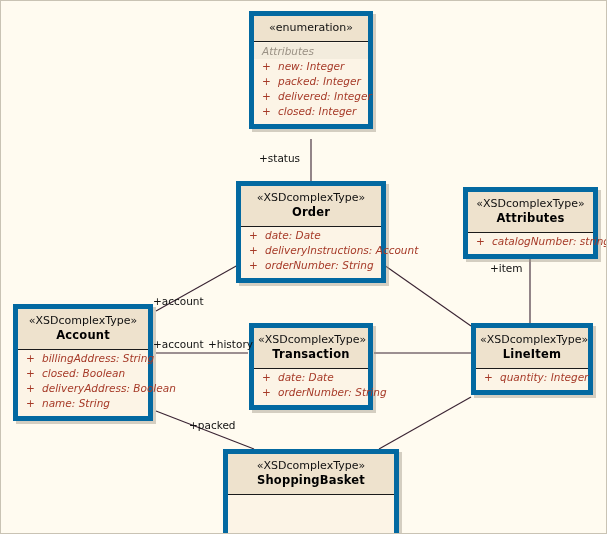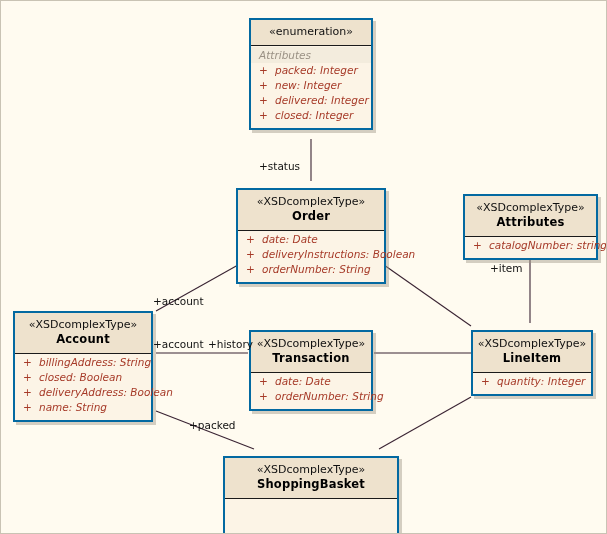--- a/index.html
+++ b/index.html
@@ -22,25 +22,24 @@
     left: 0;
     top: 0;
     width: 607px;
     height: 534px;
     pointer-events: none;
   }
   
   .uml-class {
     position: absolute;
     box-sizing: border-box;
-    border: 2px solid #0369a1;
+    border: 5px solid #0369a1;
     background: #a3a3a3;
     box-shadow: 3px 3px 0 0 rgba(160,150,135,0.45);
     z-index: 5;
-    margin-top: 7px;
   }
   .uml-header {
     background: #EEE2CD;
     border-bottom: 1px solid #1a1a1a;
     text-align: center;
     padding: 5px 4px 6px 4px;
   }
   .stereotype {
     display: block;
     font-size: 11px;
@@ -112,59 +111,59 @@
 
     <line x1="155" y1="352" x2="247" y2="352" stroke="#3A2433" stroke-width="1.1"></line>
 
     <line x1="373" y1="352" x2="470" y2="352" stroke="#3A2433" stroke-width="1.1"></line>
 
     <line x1="155" y1="410" x2="253" y2="448" stroke="#3A2433" stroke-width="1.1"></line>
 
     <line x1="470" y1="396" x2="378" y2="448" stroke="#3A2433" stroke-width="1.1"></line>
   </svg>
 
-  <span class="edge-label" style="left:258px; top:159px;">+status</span>
+  <span class="edge-label" style="left:258px; top:151px;">+status</span>
   <span class="edge-label" style="left:489px; top:261px;">+item</span>
   <span class="edge-label" style="left:152px; top:294px;">+account</span>
   <span class="edge-label" style="left:152px; top:337px;">+account</span>
   <span class="edge-label" style="left:207px; top:337px;">+history</span>
   <span class="edge-label" style="left:188px; top:418px;">+packed</span>
 
   <div class="uml-class" style="left:248px; top:10px; width:124px;">
     <div class="uml-header">
       <span class="stereotype">«enumeration»</span>
     </div>
     <div class="uml-attrs">
       <span class="attr-group-label">Attributes</span>
       <span class="attr-row">
+        <span class="attr-vis">+</span><span>new:  Integer</span>
+      </span>
+      <span class="attr-row">
         <span class="attr-vis">+</span><span>packed:  Integer</span>
       </span>
       <span class="attr-row">
-        <span class="attr-vis">+</span><span>new:  Integer</span>
-      </span>
-      <span class="attr-row">
         <span class="attr-vis">+</span><span>delivered:  Integer</span>
       </span>
       <span class="attr-row">
         <span class="attr-vis">+</span><span>closed:  Integer</span>
       </span>
     </div>
   </div>
 
   <div class="uml-class" style="left:235px; top:180px; width:150px;">
     <div class="uml-header">
       <span class="stereotype">«XSDcomplexType»</span>
       <span class="classname">Order</span>
     </div>
     <div class="uml-attrs">
       <span class="attr-row">
         <span class="attr-vis">+</span><span>date:  Date</span>
       </span>
       <span class="attr-row">
-        <span class="attr-vis">+</span><span>deliveryInstructions:  Boolean</span>
+        <span class="attr-vis">+</span><span>deliveryInstructions:  Account</span>
       </span>
       <span class="attr-row">
         <span class="attr-vis">+</span><span>orderNumber:  String</span>
       </span>
     </div>
   </div>
 
   <div class="uml-class" style="left:462px; top:186px; width:135px;">
     <div class="uml-header">
       <span class="stereotype">«XSDcomplexType»</span>

